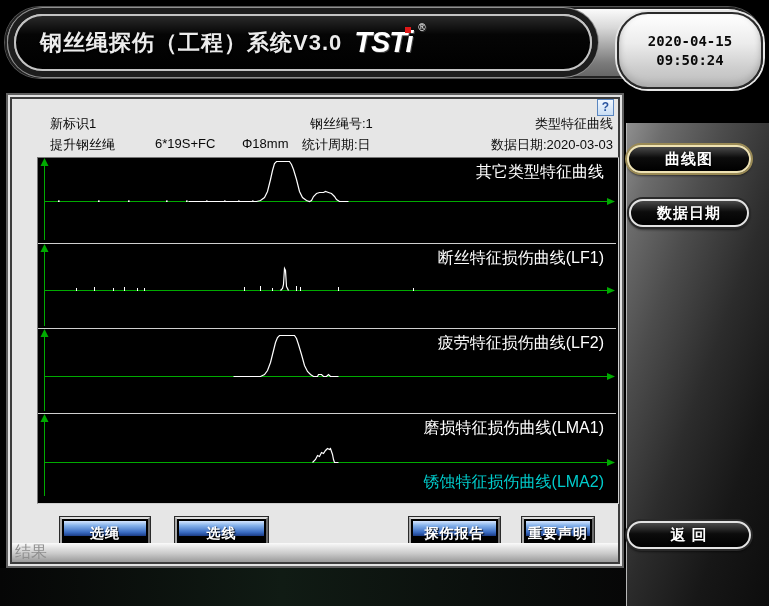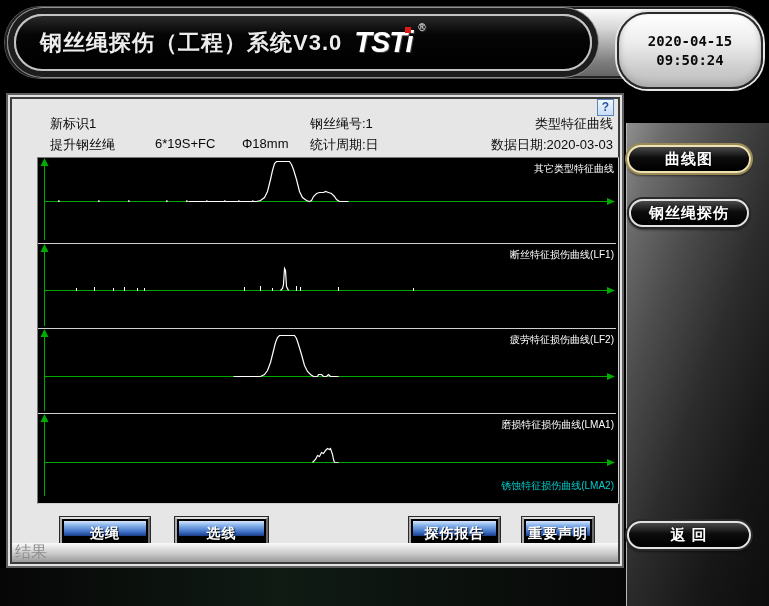--- a/index.html
+++ b/index.html
@@ -36,21 +36,21 @@
   .help-btn { position:absolute; right:4px; top:0px; width:17px; height:17px;
     border:1px solid #5a86c0; background:linear-gradient(180deg,#f0f7ff,#c9ddf3);
     color:#2a55a0; font-weight:bold; font-size:12px; text-align:center; line-height:15px; }
   .info-item { position:absolute; font-size:13px; color:#0a0a0a; white-space:nowrap; }
 
   
   .chart-area { position:absolute; left:25px; top:58px; width:582px; height:347px;
     background:#000; border:1px solid; border-color:#777 #cfcfcf #cfcfcf #777; }
   .chart-panel { position:relative; height:85px; width:578px; }
   .chart-panel.sep { border-top:1px solid #cfcfcf; }
-  .panel-label { position:absolute; right:2px; top:4px; font-size:10px; white-space:nowrap; }
+  .panel-label { position:absolute; right:12px; top:4px; font-size:16px; white-space:nowrap; }
   .panel-label.label2 { top:auto; bottom:5px; }
 
   
   .btn-blue { position:absolute; height:33px; background:#000; border:2px solid;
     border-color:#dedede #6e6e6e #565656 #aaa; box-shadow:0 0 0 1px #2a2a2a; cursor:pointer; }
   .btn-blue .band { position:absolute; left:2px; right:2px; top:2px; height:15px;
     background:linear-gradient(180deg,#d5e6ff 0%,#86b2ea 30%,#3a6cc2 75%,#1c3d85 100%); }
   .btn-blue .lbl { position:absolute; inset:0; display:flex; align-items:center; justify-content:center;
     color:#fff; font-weight:bold; font-size:14px; text-shadow:1px 1px 1px #000; letter-spacing:1px; }
   .status-strip { position:absolute; left:0; right:0; bottom:0; height:19px;
@@ -87,21 +87,21 @@
 <div class="main-window">
   <div class="help-btn">?</div>
 
   <span class="info-item" style="left:38px; top:16px;">新标识1</span>
   <span class="info-item" style="left:298px; top:16px;">钢丝绳号:1</span>
   <span class="info-item" style="right:5px; top:16px;">类型特征曲线</span>
 
   <span class="info-item" style="left:38px; top:37px;">提升钢丝绳</span>
   <span class="info-item" style="left:143px; top:37px;">6*19S+FC</span>
   <span class="info-item" style="left:230px; top:37px;">Φ18mm</span>
-  <span class="info-item" style="left:298px; top:37px;">统计周期:日</span>
+  <span class="info-item" style="left:290px; top:37px;">统计周期:日</span>
   <span class="info-item" style="right:5px; top:37px;">数据日期:2020-03-03</span>
 
   <div class="chart-area">
       <div class="chart-panel"><svg width="578" height="85" viewBox="0 0 578 85">
           <line x1="6.5" y1="2" x2="6.5" y2="82" stroke="#00aa00"></line>
           <polygon points="6.5,0 2.5,8 10.5,8" fill="#00aa00"></polygon>
           <line x1="6" y1="43.5" x2="572" y2="43.5" stroke="#00aa00"></line>
           <polygon points="577,43.5 569,40 569,47" fill="#00aa00"></polygon>
           <rect x="20" y="42.4" width="1.6" height="1.6" fill="#fff"></rect>
           <rect x="60" y="42.4" width="1.6" height="1.6" fill="#fff"></rect>
@@ -169,15 +169,15 @@
 
   <div class="status-strip">
     <span class="status-text">结果</span>
   </div>
 </div>
 
 <div class="bottom-strip"></div>
 
 <div class="sidebar">
   <div class="pill-btn active" style="left:0px; top:22px; width:124px;">曲线图</div>
-  <div class="pill-btn" style="left:2px; top:76px; width:120px;">钢丝绳探伤</div>
+  <div class="pill-btn" style="left:2px; top:76px; width:120px;">数据日期</div>
   <div class="pill-btn" style="left:0px; top:398px; width:124px;">返 回</div>
 </div>
 
 </body></html>

